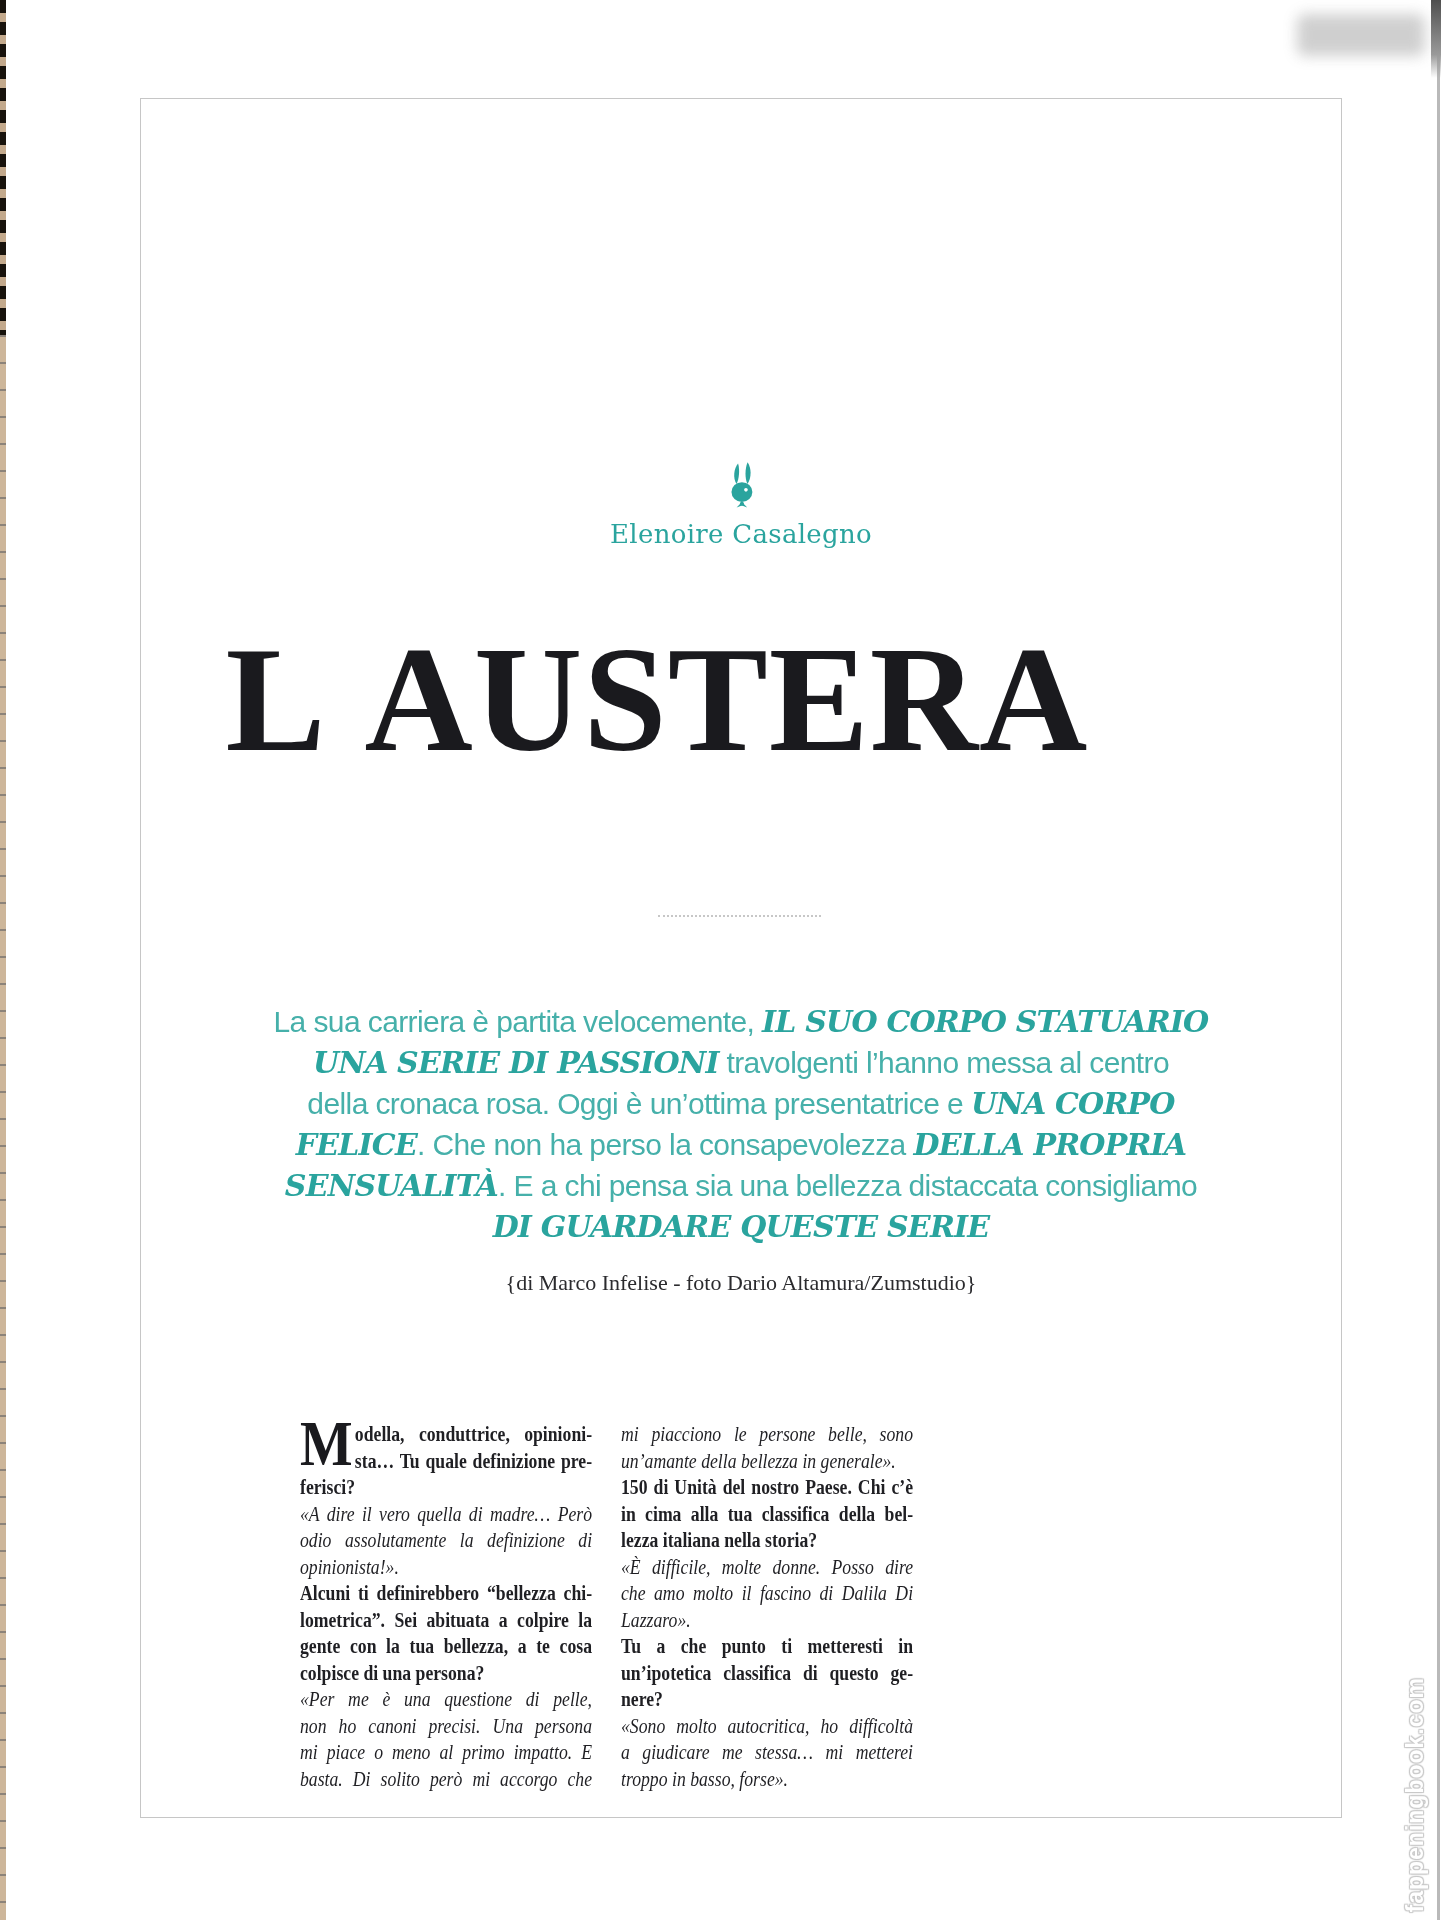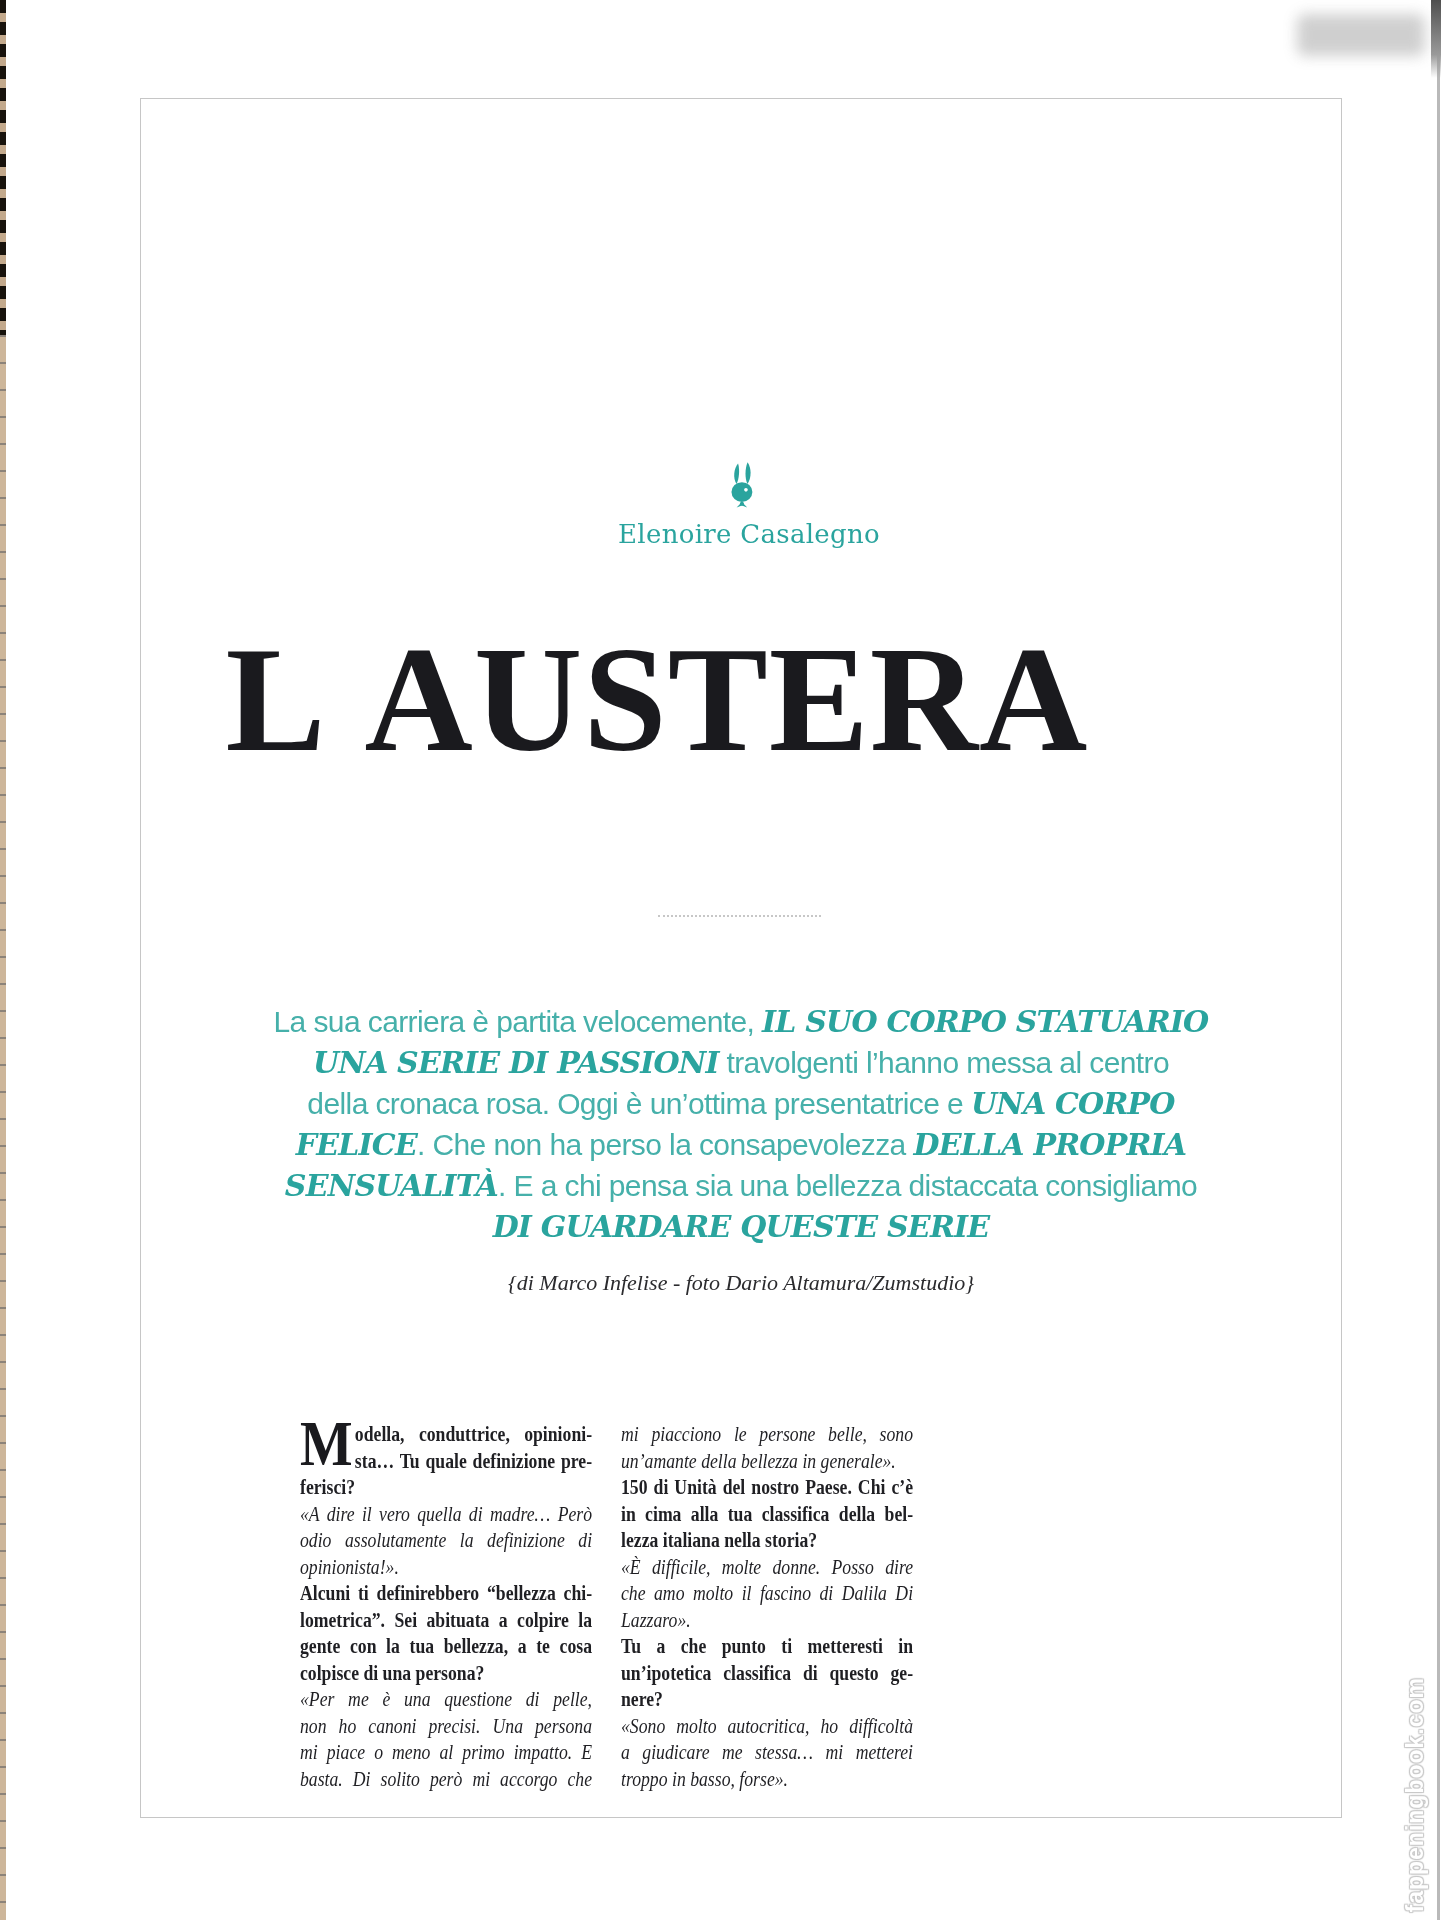--- a/index.html
+++ b/index.html
@@ -17,41 +17,41 @@
   .blur-blob{position:absolute;left:1297px;top:14px;width:128px;height:42px;
     background:#8f8f8f;opacity:.42;filter:blur(7px);border-radius:8px;}
 
   
   .page-frame{position:absolute;left:140px;top:98px;width:1202px;height:1720px;
     border:1px solid #c6c6c6;box-sizing:border-box;}
 
   
   .bunny{position:absolute;left:719px;top:462px;width:44px;height:52px;}
   .masthead-name{position:absolute;left:140px;top:519px;width:1202px;text-align:center;
-    font-family:"DejaVu Serif",serif;font-size:26px;color:#2aa49e;letter-spacing:.3px;padding-left:8px;}
+    font-family:"DejaVu Serif",serif;font-size:26px;color:#2aa49e;letter-spacing:.3px;}
 
   
   .title{position:absolute;left:0;top:639px;width:1314px;text-align:center;
     color:#1a1a1e;font-family:"Liberation Serif",serif;font-weight:bold;}
   .title .t-line{font-size:150px;line-height:120px;letter-spacing:1px;}
   .title .t-line1{word-spacing:16px;}
 
   .title-divider{position:absolute;left:658px;top:915px;width:163px;height:0;
     border-top:2px dotted #c7c7c7;}
 
   
   .intro{position:absolute;left:271px;top:1001px;width:940px;text-align:center;
     font-family:"Liberation Sans",sans-serif;font-size:30px;line-height:41px;
     color:#46b0aa;letter-spacing:-.6px;}
   .intro .em{font-family:"DejaVu Serif",serif;font-style:italic;font-weight:bold;
     color:#2aa49e;letter-spacing:-.8px;}
 
   
   .byline{position:absolute;left:140px;top:1270px;width:1202px;text-align:center;
-    font-family:"Liberation Serif",serif;font-style:italic;font-size:22px;color:#2b2b2e;}
+    font-family:"Liberation Serif",serif;font-size:22px;color:#2b2b2e;}
 
   
   .column{position:absolute;top:1421px;width:330px;font-size:20px;line-height:26.5px;
     transform:scaleX(0.885);transform-origin:0 0;color:#1f1f23;}
   .column-left{left:300px;}
   .column-right{left:621px;}
   .block{margin:0;}
   .block.bold{font-weight:bold;}
   .block.italic{font-style:italic;}
   .block.has-dropcap{position:relative;}

